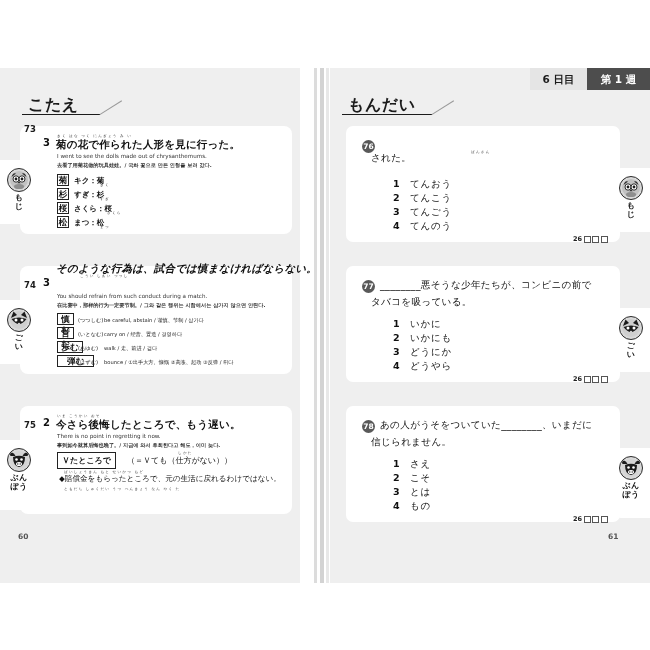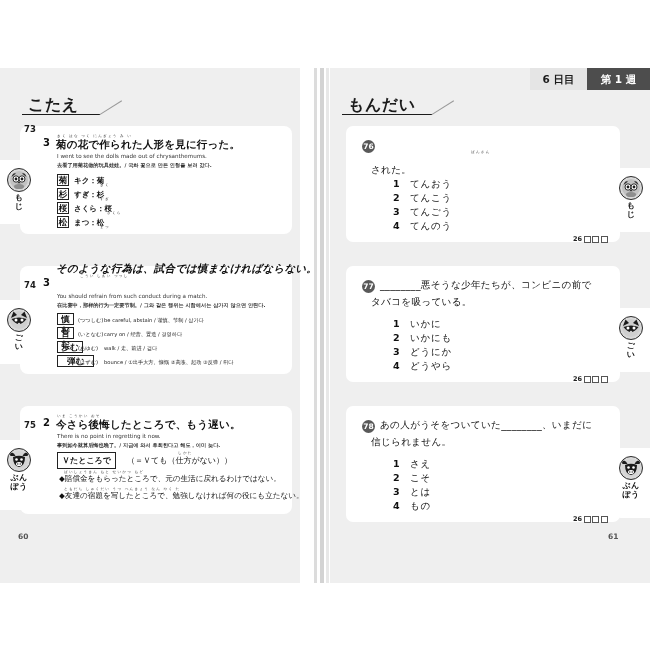--- a/index.html
+++ b/index.html
@@ -356,21 +356,20 @@
   <div class="cnkr-line" style="left:57px; top:442px;">事到如今就算后悔也晚了。/ 지금에 와서 후회한다고 해도，이미 늦다.</div>
 
   <div class="gram-box" style="left:57px; top:452px;">Ｖたところで</div>
   <div class="gram-eq" style="left:127px; top:455px;">（＝Ｖても（仕方がない））</div>
   <div class="furi" style="left:178px; top:451px;">しかた</div>
 
   <div class="furi" style="left:64px; top:470px;">ばいしょうきん                  もと  せいかつ  もど</div>
   <div class="bullet-line" style="left:59px; top:474px;">◆賠償金をもらったところで、元の生活に戻れるわけではない。</div>
 
   <div class="furi" style="left:64px; top:487px;">ともだち  しゅくだい  うつ               べんきょう      なん  やく   た</div>
-  <div class="bullet-line" style="left:59px; top:491px;">◆友達の宿題を写したところで、勉強しなければ何の役にも立たない。</div>
 
   <div class="side-tab side-tab-left" style="top:160px; height:64px; padding-top:8px;">
     <div class="mascot">
       <svg width="22" height="22" viewBox="0 0 22 22">
         <circle cx="11" cy="11" r="9" fill="#c2c2c2"></circle>
         <path d="M3.5 8 Q5 3 8 4.5 Z" fill="#2b2b2b"></path>
         <path d="M18.5 8 Q17 3 14 4.5 Z" fill="#2b2b2b"></path>
         <ellipse cx="8" cy="10" rx="3" ry="3.2" fill="#fff" stroke="#2b2b2b" stroke-width="1"></ellipse>
         <ellipse cx="14" cy="10" rx="3" ry="3.2" fill="#fff" stroke="#2b2b2b" stroke-width="1"></ellipse>
         <circle cx="8" cy="10" r="1.4" fill="#1b1b1b"></circle>
@@ -419,21 +418,21 @@
     </div>
     <div class="tab-label">
       <span>ぶん</span><br>
       <span>ぽう</span>
     </div>
   </div>
 
   <div class="card" style="left:346px; top:126px; width:274px; height:116px;"></div>
   <div class="qbadge" style="left:362px; top:140px;">76</div>
   <div class="furi" style="left:471px; top:150px;">ばんさん</div>
-  <div class="q-text" style="left:371px; top:164px;">された。</div>
+  <div class="q-text" style="left:371px; top:152px;">された。</div>
 
   <div class="opt-num" style="left:393px; top:178px;">1</div>
   <div class="opt-text" style="left:410px; top:178px;">てんおう</div>
   <div class="opt-num" style="left:393px; top:192px;">2</div>
   <div class="opt-text" style="left:410px; top:192px;">てんこう</div>
   <div class="opt-num" style="left:393px; top:206px;">3</div>
   <div class="opt-text" style="left:410px; top:206px;">てんごう</div>
   <div class="opt-num" style="left:393px; top:220px;">4</div>
   <div class="opt-text" style="left:410px; top:220px;">てんのう</div>
 

